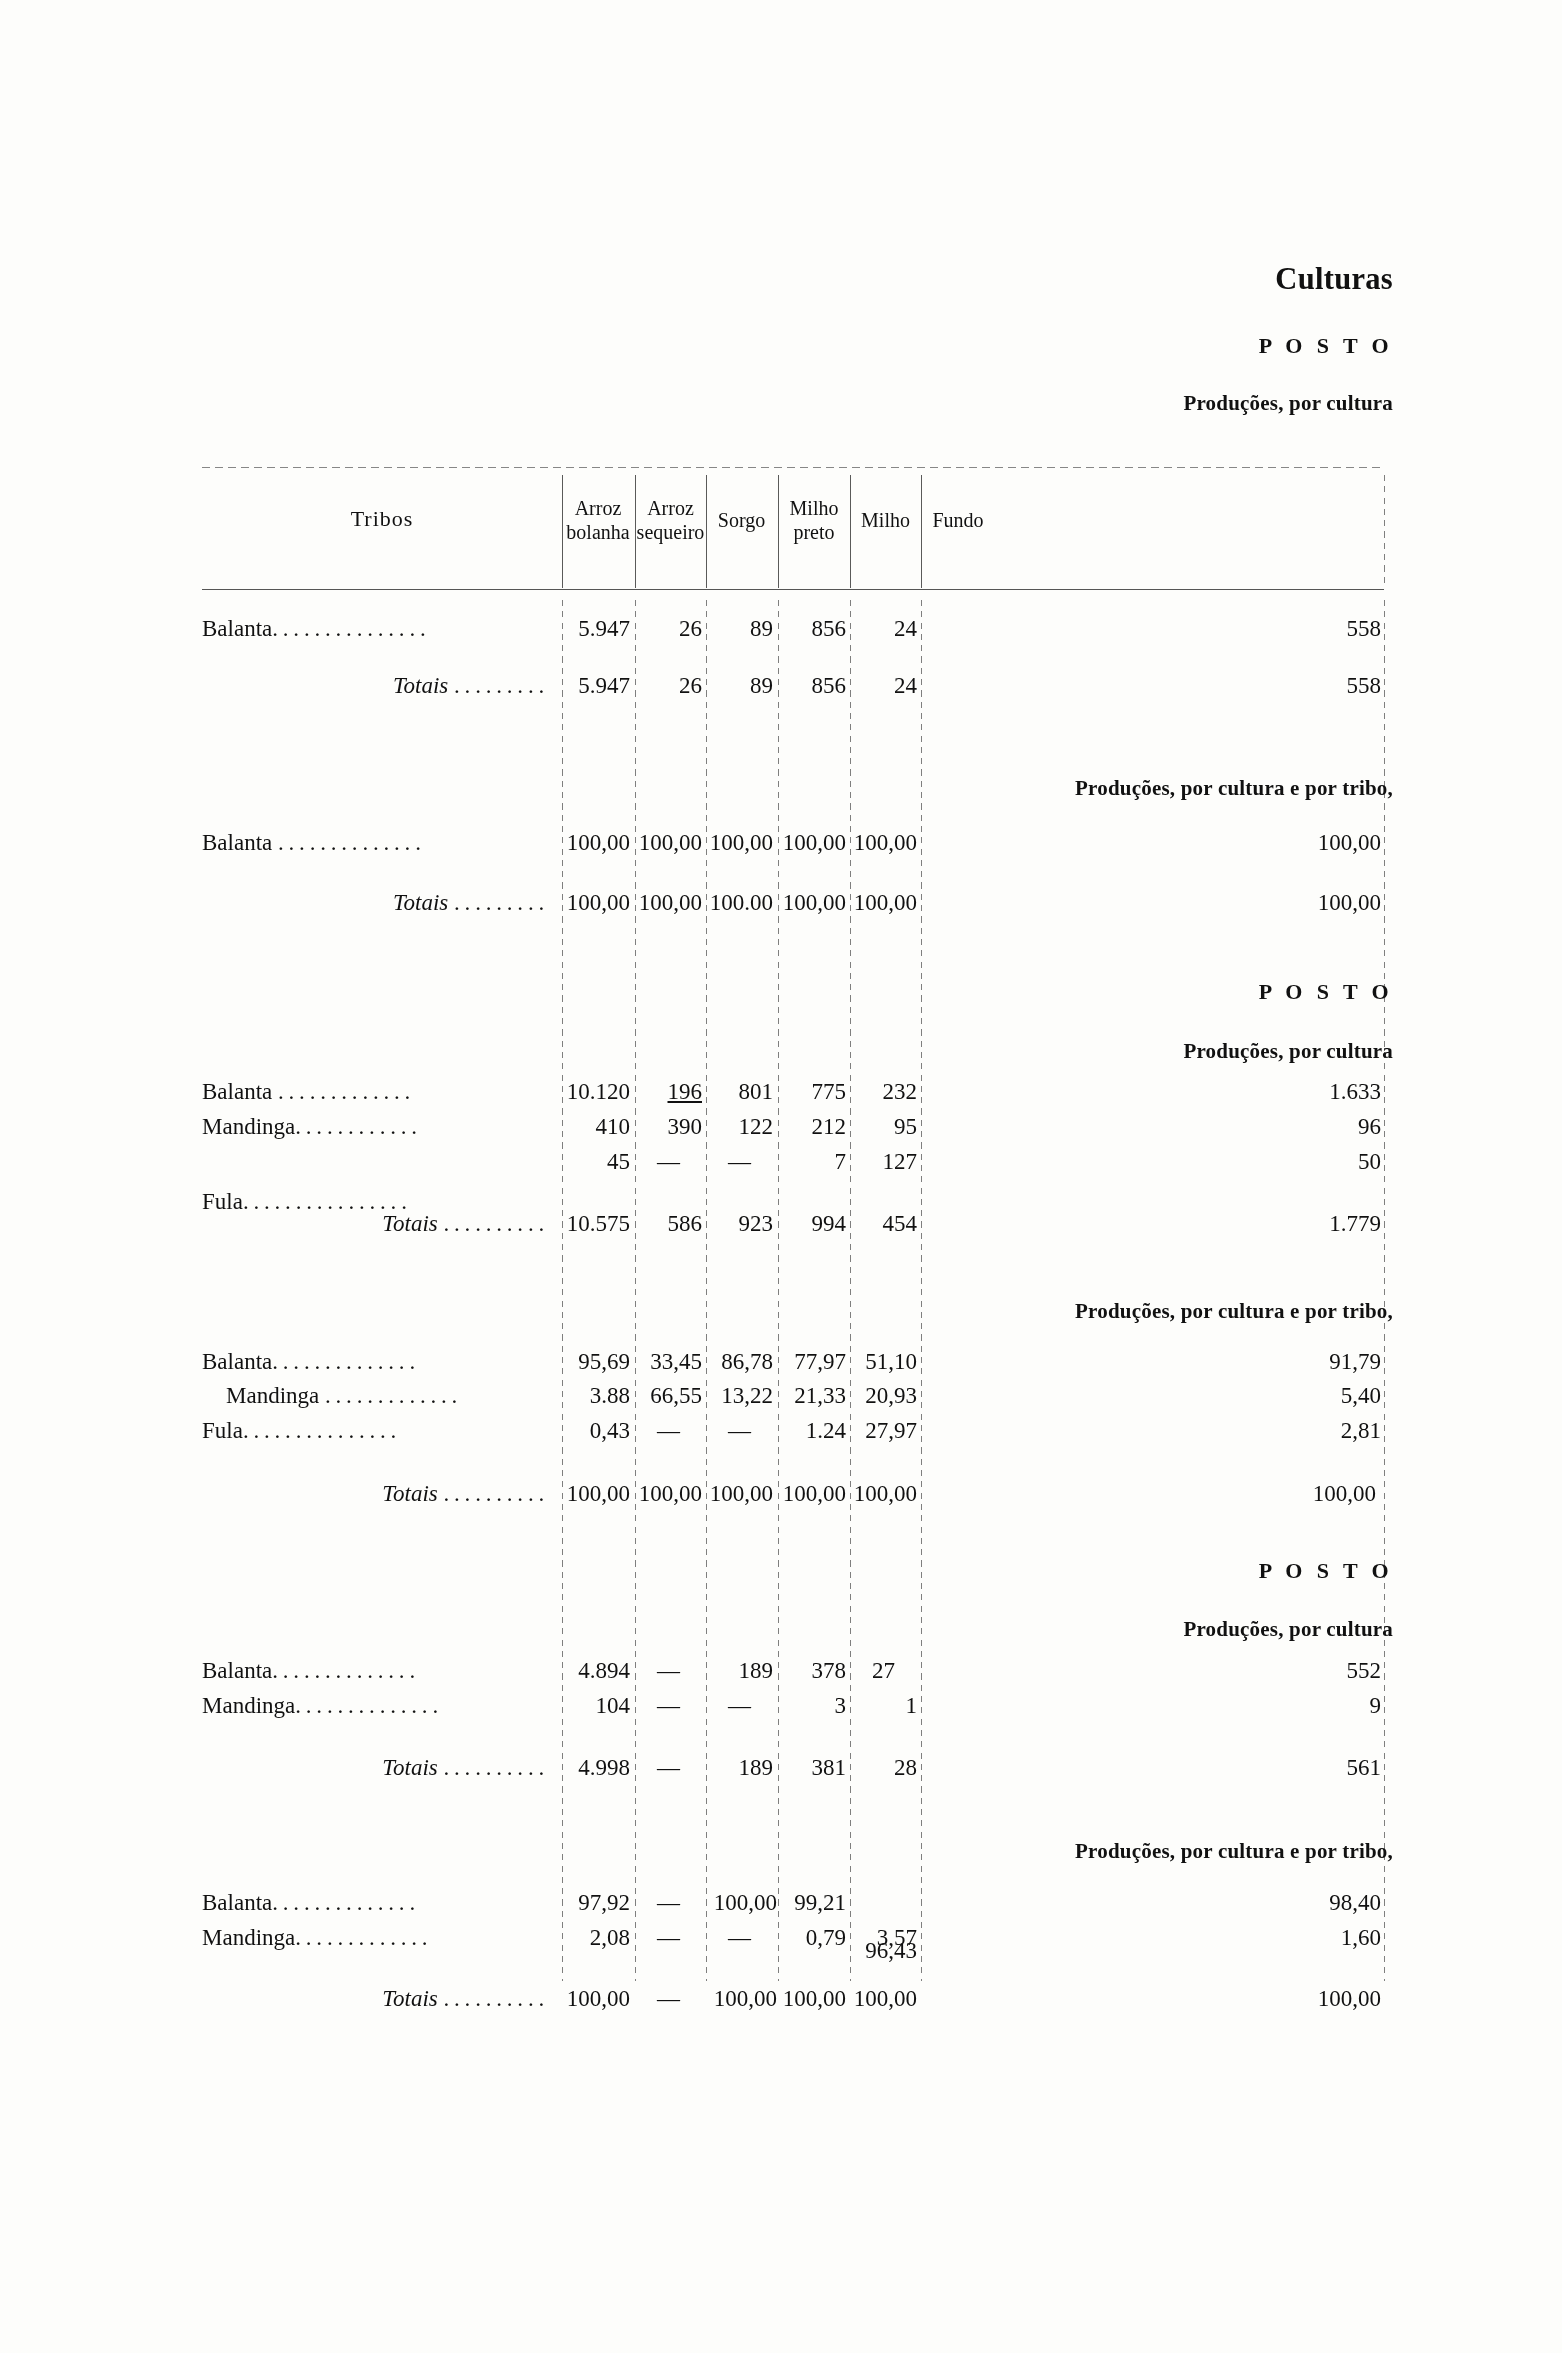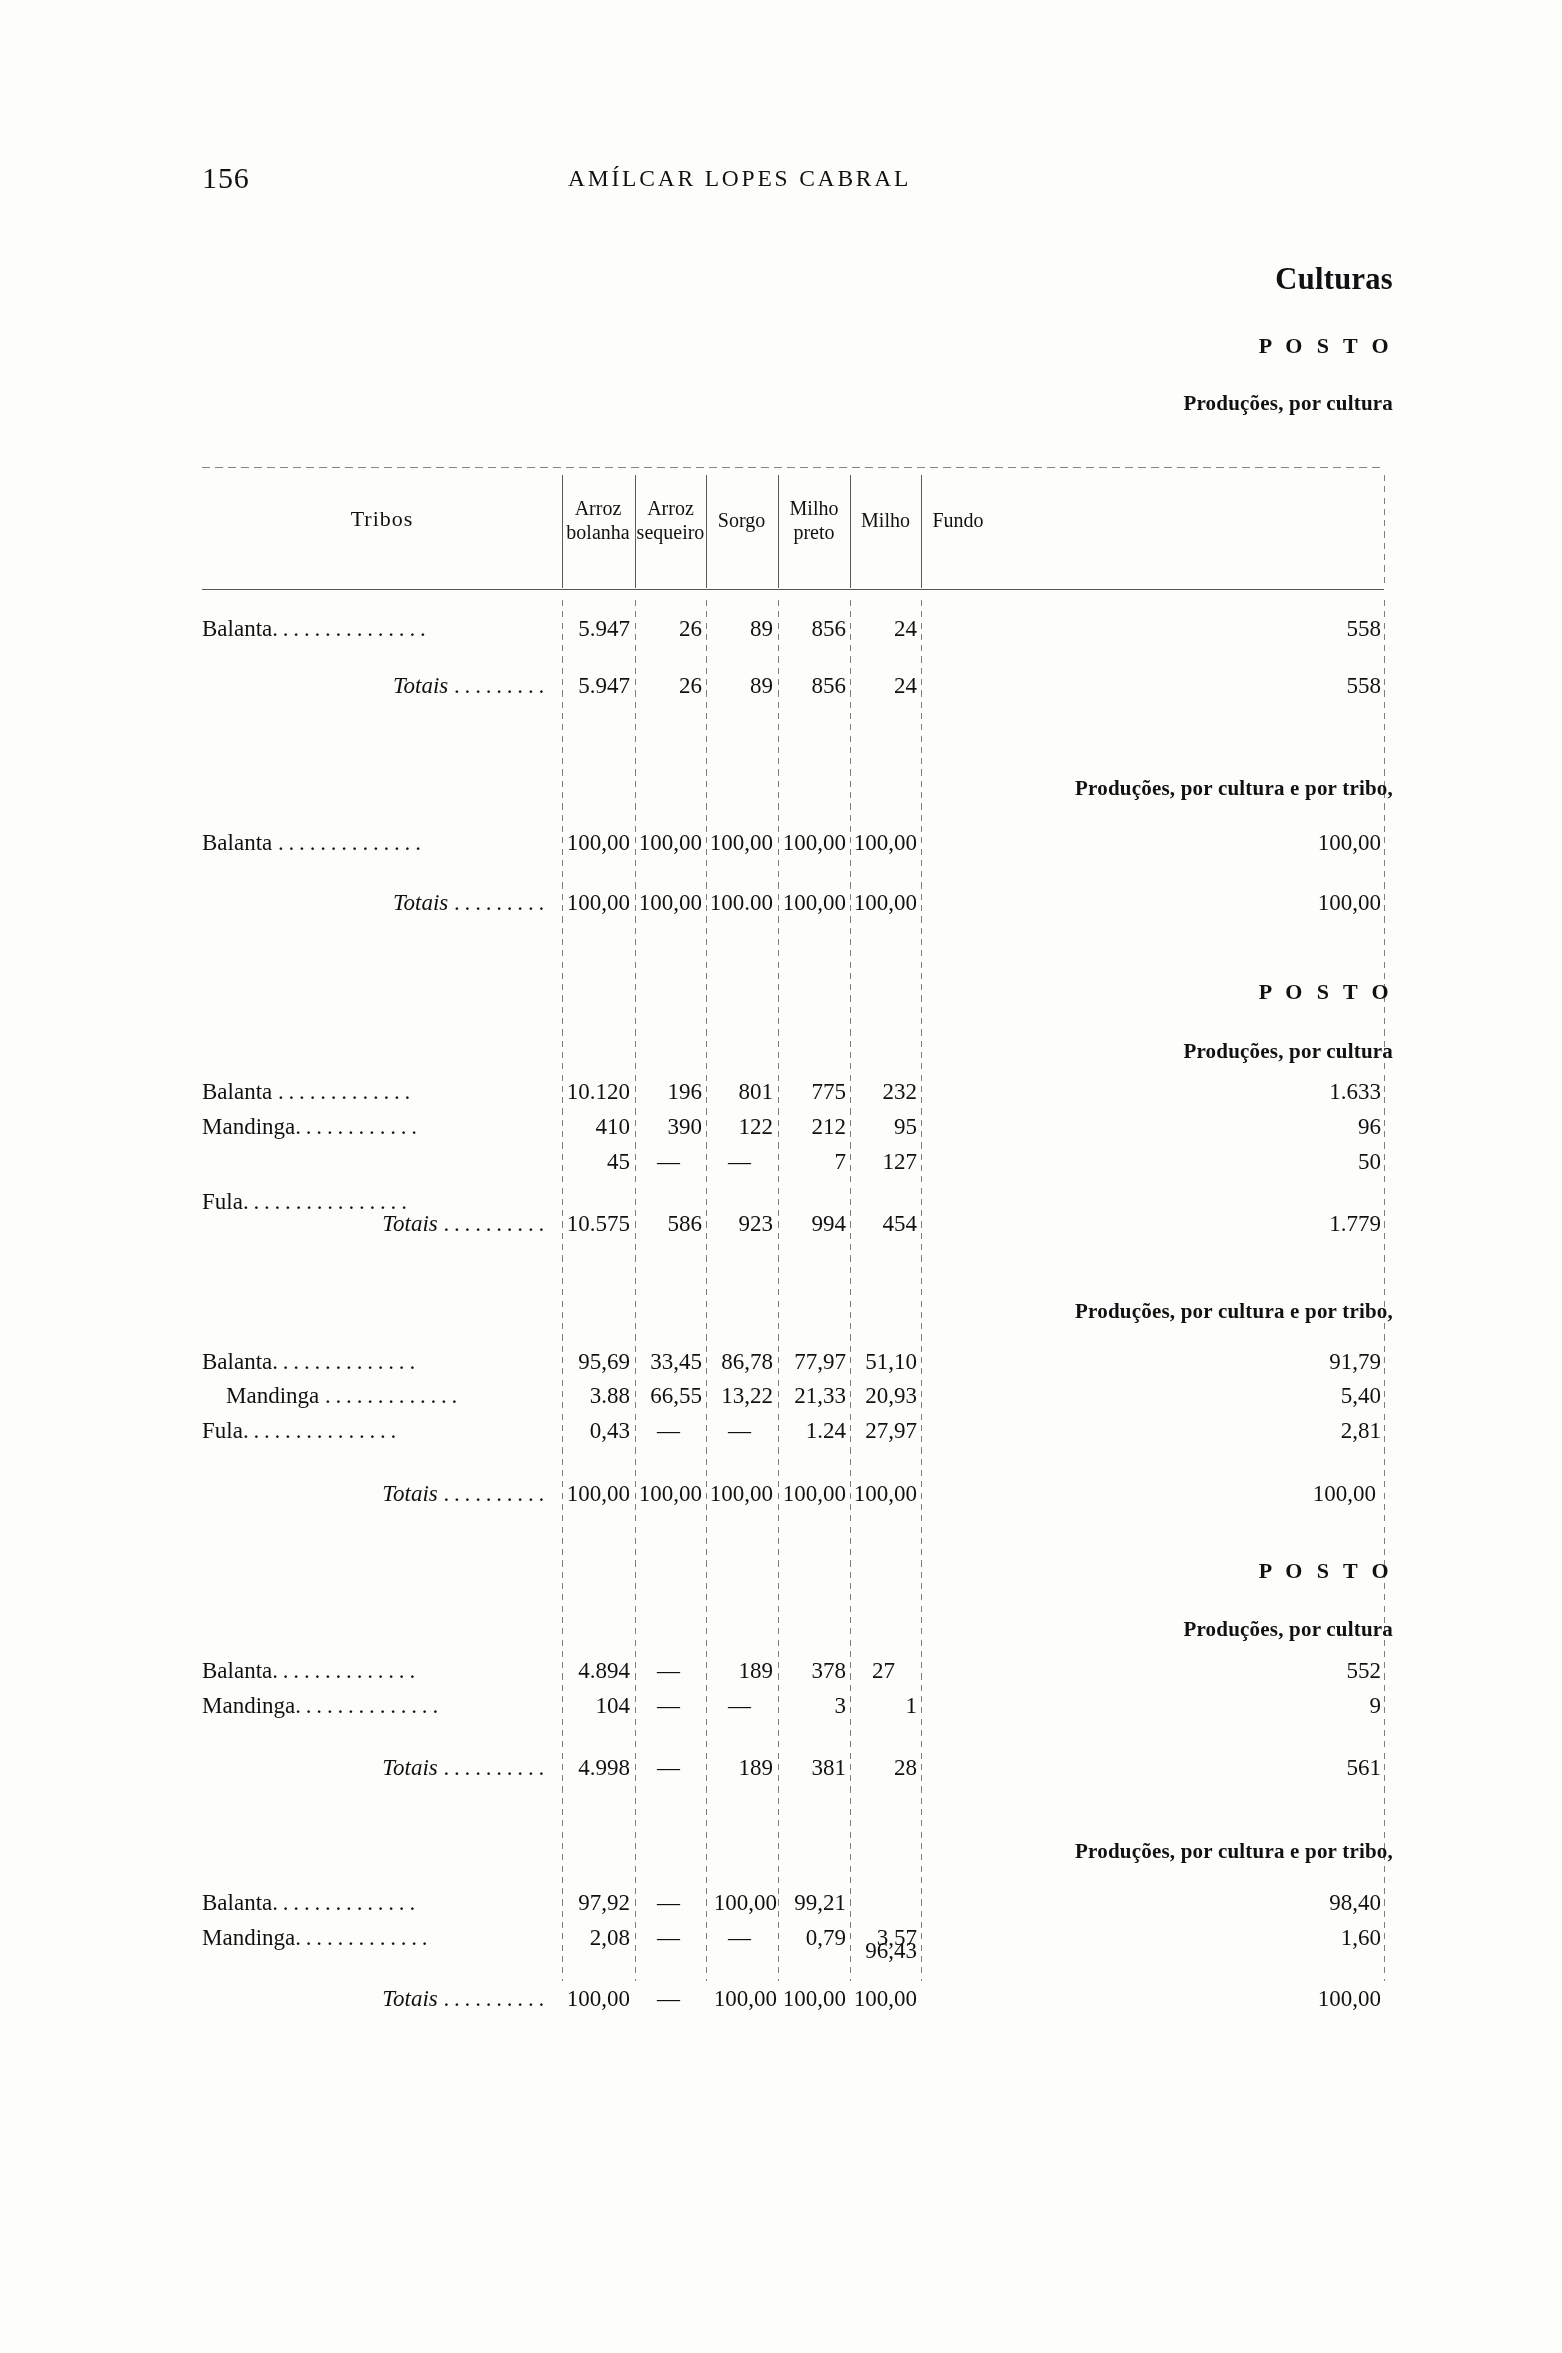--- a/index.html
+++ b/index.html
@@ -151,24 +151,20 @@
   }
   .cell.dash {
     text-align: center;
   }
 </style>
 </head>
 <body>
 
 <div class="page">
 
-  <div class="runhead">
-    <div class="folio">156</div>
-    <div class="author">AMÍLCAR LOPES CABRAL</div>
-  </div>
 
   <div class="culturas">Culturas</div>
 
   <div class="posto" style="top:333px;">P O S T O</div>
   <div class="caption" style="top:391px;">Produções, por cultura</div>
 
   <div class="rule-top"></div>
   <div class="rule-head"></div>
 
   <div class="hcell tribos" style="left:202px; top:507px; width:360px;">Tribos</div>
@@ -258,21 +254,21 @@
   <div class="cell" style="left:850px; top:890px; width:67px;">100,00</div>
   <div class="cell" style="left:921px; top:890px; width:460px;">100,00</div>
 
   <div class="posto" style="top:979px;">P O S T O</div>
   <div class="caption" style="top:1039px;">Produções, por cultura</div>
 
   <div class="rowlabel" style="top:1079px;">
     <span class="nm">Balanta</span> <span class="lead">.............</span>
   </div>
   <div class="cell" style="left:562px; top:1079px; width:68px;">10.120</div>
-  <div class="cell" style="left:635px; top:1079px; width:67px;">196</div>
+  <div class="cell" style="left:635px; top:1079px; width:67px;text-decoration:underline;">196</div>
   <div class="cell" style="left:706px; top:1079px; width:67px;">801</div>
   <div class="cell" style="left:778px; top:1079px; width:68px;">775</div>
   <div class="cell" style="left:850px; top:1079px; width:67px;">232</div>
   <div class="cell" style="left:921px; top:1079px; width:460px;">1.633</div>
 
   <div class="rowlabel" style="top:1114px;">
     <span class="nm">Mandinga</span><span class="lead">............</span>
   </div>
   <div class="cell" style="left:562px; top:1114px; width:68px;">410</div>
   <div class="cell" style="left:635px; top:1114px; width:67px;">390</div>

